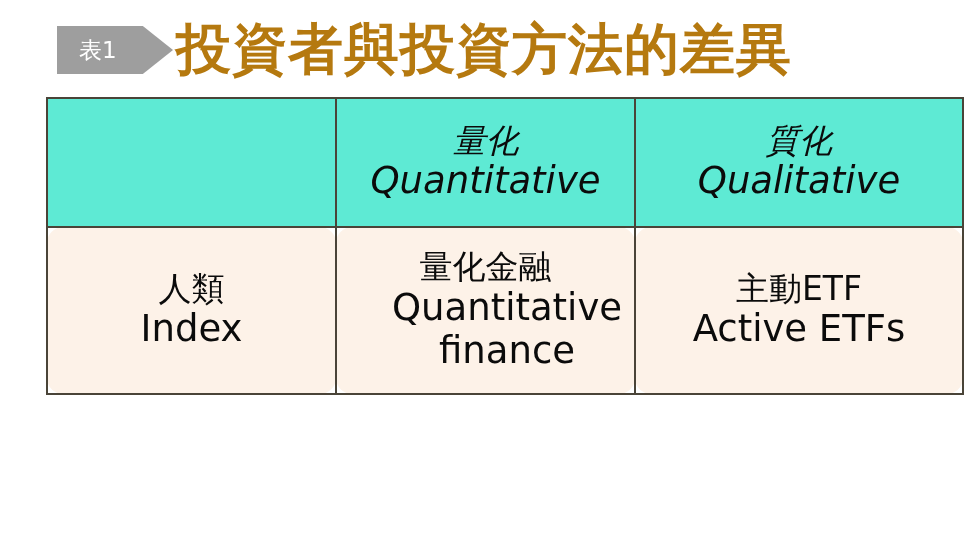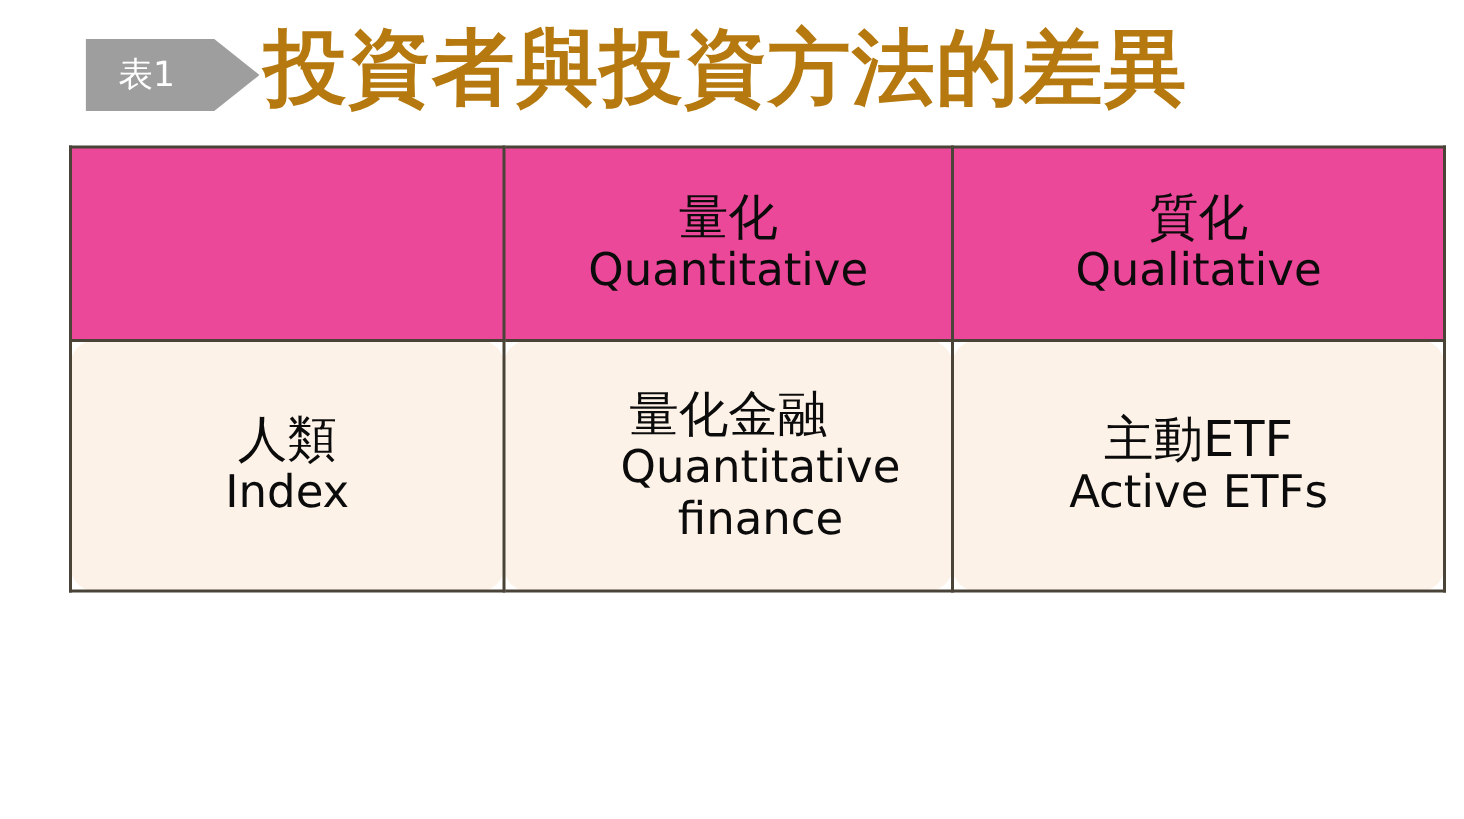--- a/index.html
+++ b/index.html
@@ -49,21 +49,21 @@
   }
 
   #page-title {
     position: absolute;
     left: 176px;
     top: 15px;
     height: 68px;
     display: flex;
     align-items: center;
     color: #B5790F;
-    font-family: Liberation Mono, monospace;
+    font-family: Liberation Serif, serif;
     font-weight: bold;
     font-size: 55px;
     line-height: 1;
     letter-spacing: 1px;
     white-space: nowrap;
     text-align: right;
   }
 
   
   #comparison-table {
@@ -80,22 +80,23 @@
     text-align: center;
     vertical-align: middle;
     padding: 0;
   }
 
   .col-label   { width: 287px; }
   .col-quant   { width: 297px; }
   .col-qual    { width: 326px; }
 
   .head-row td {
-    background: #ec4899;
+    background: #5eead4;
     height: 127px;
+    font-style: italic;
   }
 
   .body-row td {
     background: #FDF2E8;
   }
 
   .row-human td   { height: 165px; border-radius: 16px; }
   .row-ai td      { height: 132px; }
 
   .cell-inner {
@@ -109,21 +110,21 @@
 
   .line-cjk {
     font-family: "DejaVu Sans", "Liberation Sans", sans-serif;
     font-size: 33px;
     font-weight: 400;
     white-space: nowrap;
   }
 
   .line-en {
     font-family: "DejaVu Sans", "Liberation Sans", sans-serif;
-    font-size: 30px;
+    font-size: 37px;
     font-weight: 400;
     white-space: nowrap;
   }
 
   .line-en.wrap {
     white-space: normal;
     padding-left: 43px;
   }
 
   .empty-cell-inner {

